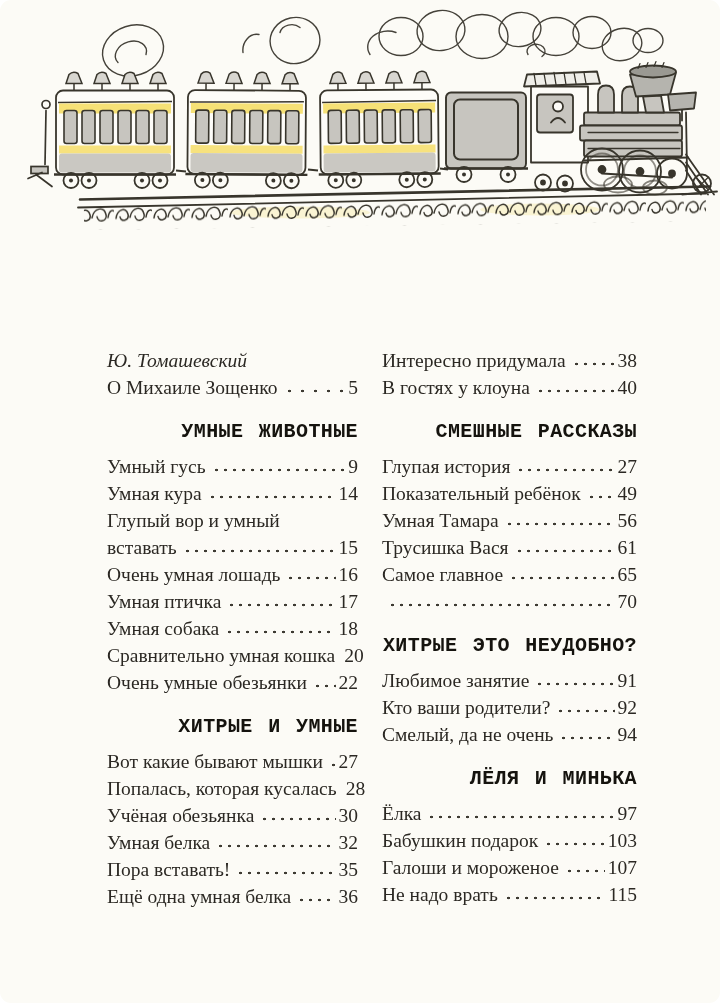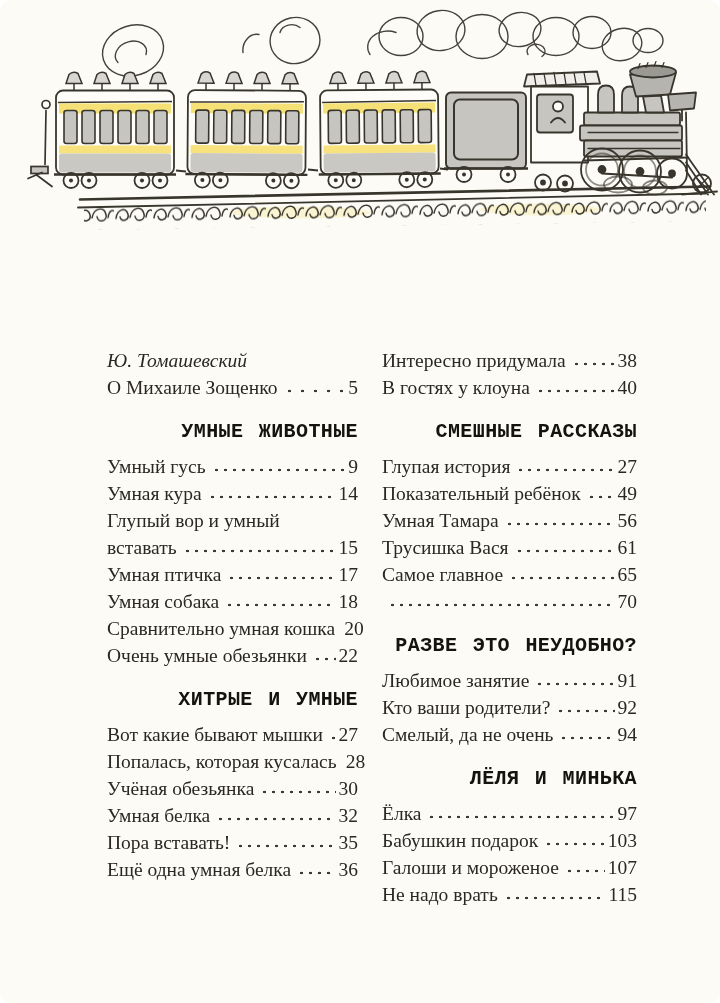--- a/index.html
+++ b/index.html
@@ -209,20 +209,25 @@
         </div>
         <div class="row">
           <span class="t">Глупый вор и умный</span>
         </div>
         <div class="row">
           <span class="t">вставать</span>
           <span class="dots"></span>
           <span class="pg">15</span>
         </div>
         <div class="row">
+          <span class="t">Очень умная лошадь</span>
+          <span class="dots"></span>
+          <span class="pg">16</span>
+        </div>
+        <div class="row">
           <span class="t">Умная птичка</span>
           <span class="dots"></span>
           <span class="pg">17</span>
         </div>
         <div class="row">
           <span class="t">Умная собака</span>
           <span class="dots"></span>
           <span class="pg">18</span>
         </div>
         <div class="row">
@@ -301,21 +306,21 @@
         </div>
         <div class="row">
           <span class="t">Самое главное</span>
           <span class="dots"></span>
           <span class="pg">65</span>
         </div>
         <div class="row">
           <span class="dots"></span>
           <span class="pg">70</span>
         </div>
-        <div class="heading">РАЗВЕ ЭТО НЕУДОБНО?</div>
+        <div class="heading">ХИТРЫЕ ЭТО НЕУДОБНО?</div>
         <div class="row">
           <span class="t">Любимое занятие</span>
           <span class="dots"></span>
           <span class="pg">91</span>
         </div>
         <div class="row">
           <span class="t">Кто ваши родители?</span>
           <span class="dots"></span>
           <span class="pg">92</span>
         </div>

